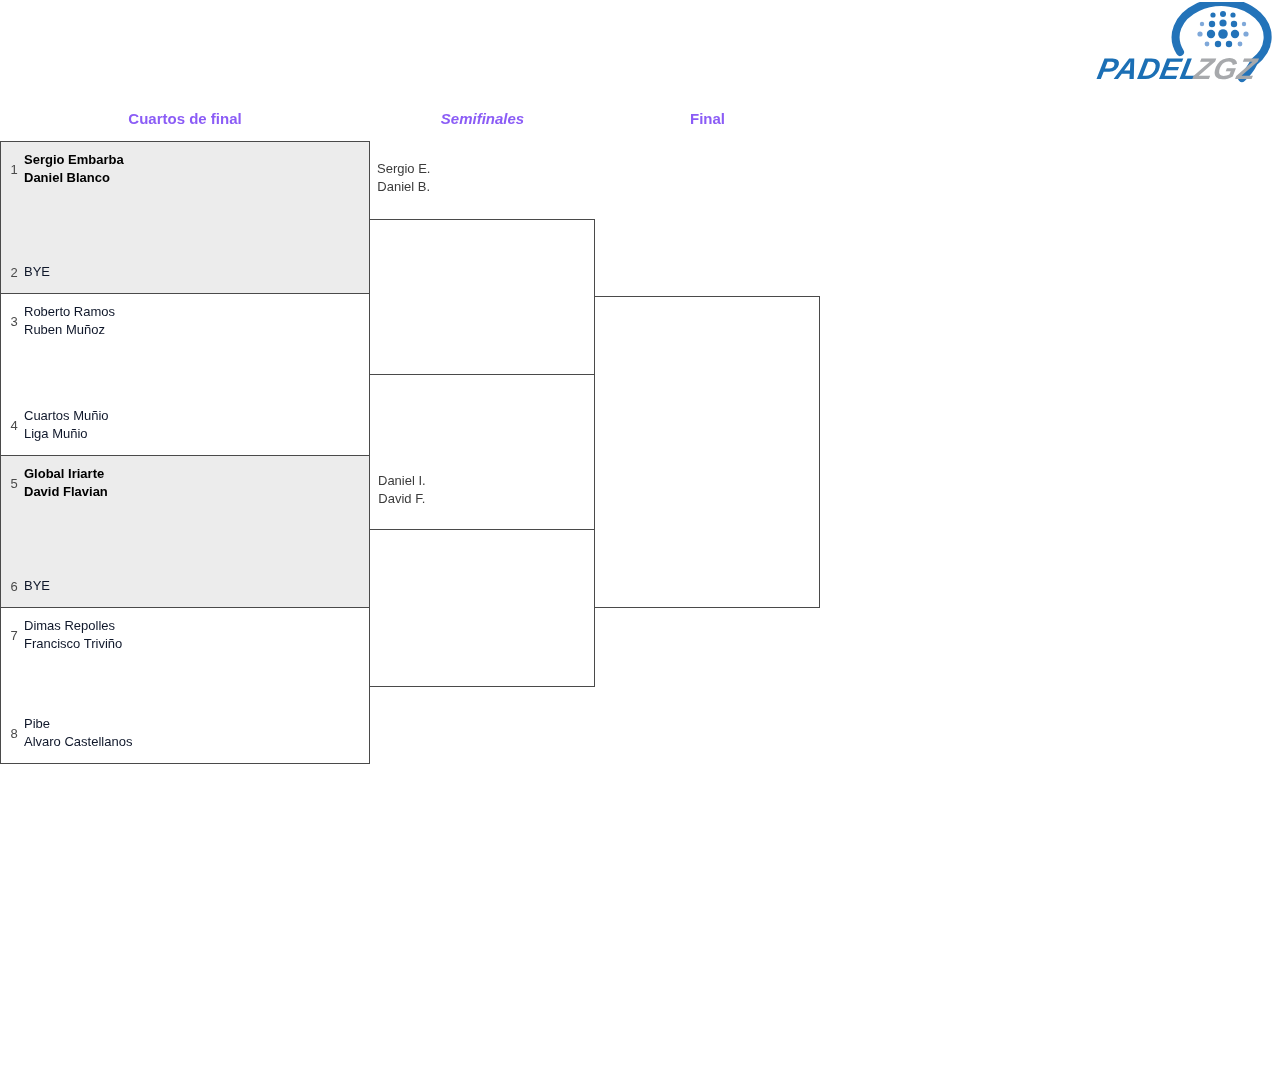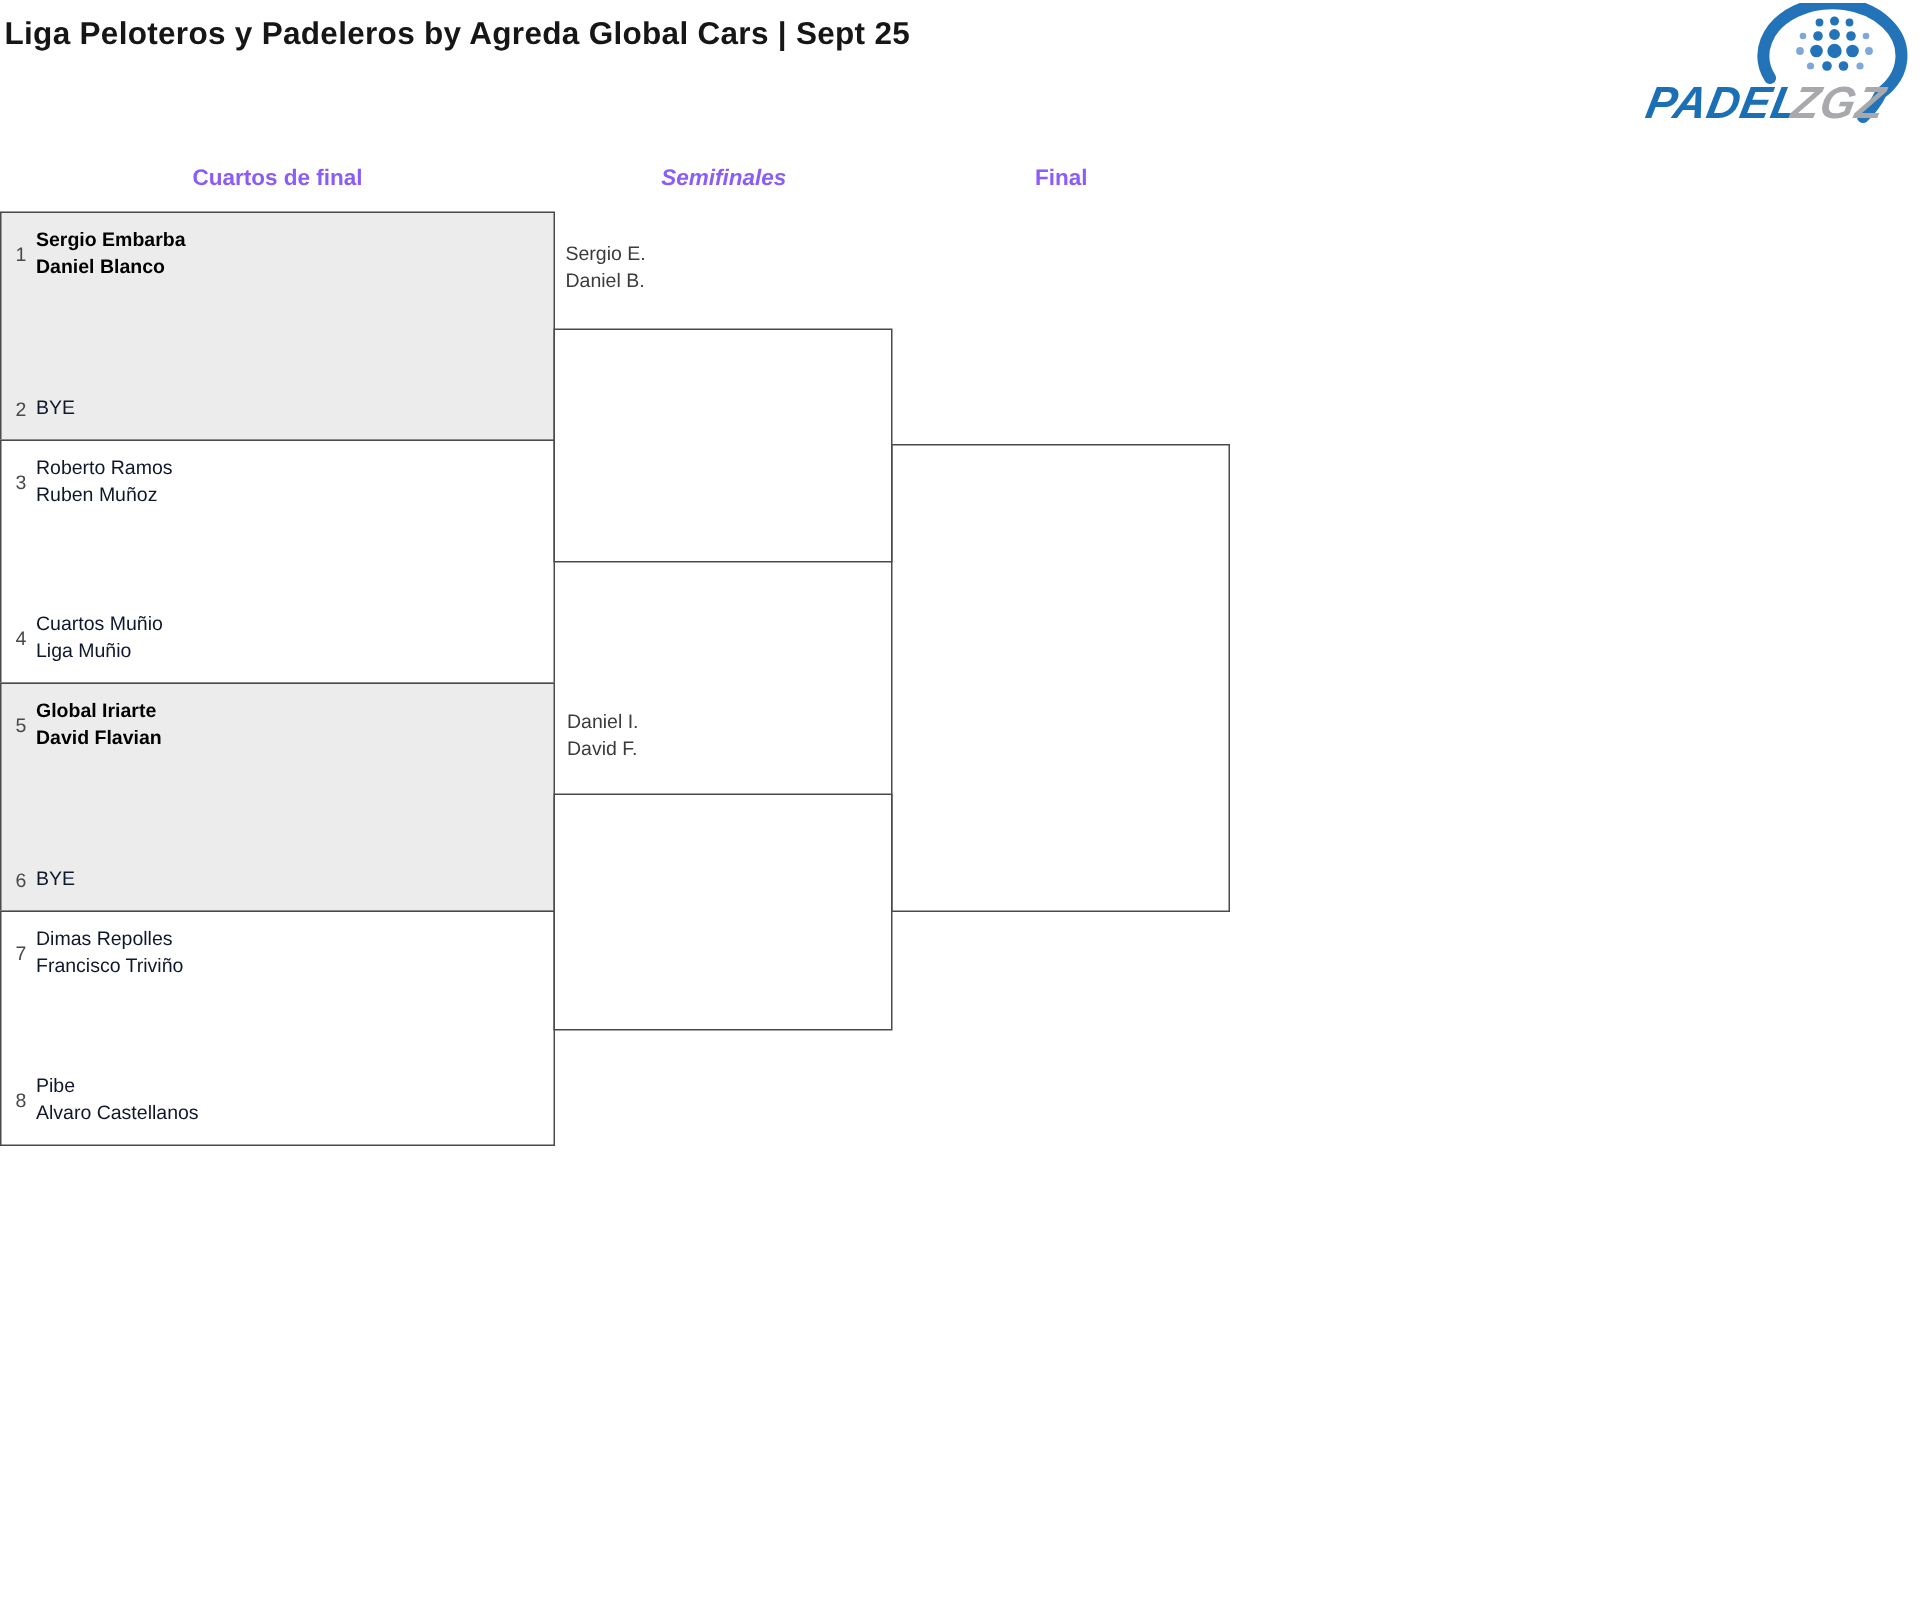--- a/index.html
+++ b/index.html
@@ -60,30 +60,29 @@
     border: 1px solid #4a4a4a;
     box-sizing: border-box;
     background: transparent;
   }
   #sf1-box { left: 369px; top: 219px; width: 226px; height: 156px; }
   #sf2-box { left: 369px; top: 529px; width: 226px; height: 158px; }
   #final-box { left: 594px; top: 296px; width: 226px; height: 312px; }
 
   .advancer {
     position: absolute;
-    font-size: 13px; line-height: 18px; color: #3b3b3b;
+    font-size: 13px; line-height: 18px; color: #3b3b3b; text-align: center;
   }
   #adv1 { left: 377px; top: 160px; }
   #adv2 { left: 378px; top: 472px; }
 </style>
 </head>
 <body>
 
 <div class="page-title">
-  <div>Liga Peloteros y Padeleros by Agreda Global Cars | Sept 25</div>
 </div>
 
 <svg class="logo" viewBox="0 0 180 84" xmlns="http://www.w3.org/2000/svg">
   <g>
     <path d="M 84 50 A 46 35 0 1 1 158 60 A 52 52 0 0 1 146 76" fill="none" stroke="#2373b9" stroke-width="8" stroke-linecap="round"></path>
   </g>
   <g>
     <circle cx="117" cy="13" r="2.6" fill="#2373b9"></circle>
     <circle cx="127" cy="12" r="3.0" fill="#2373b9"></circle>
     <circle cx="137" cy="13" r="2.6" fill="#2373b9"></circle>

